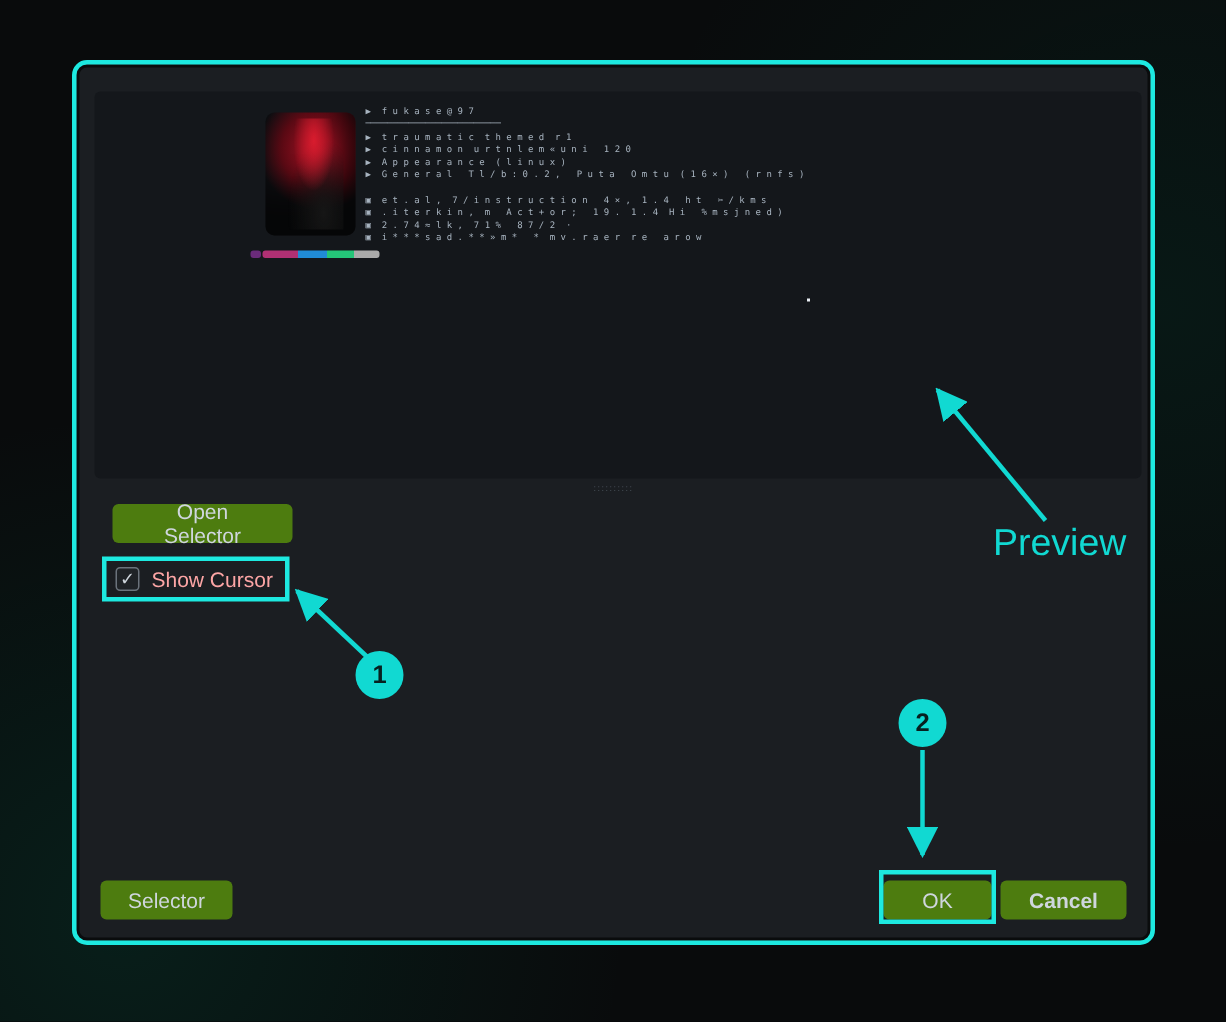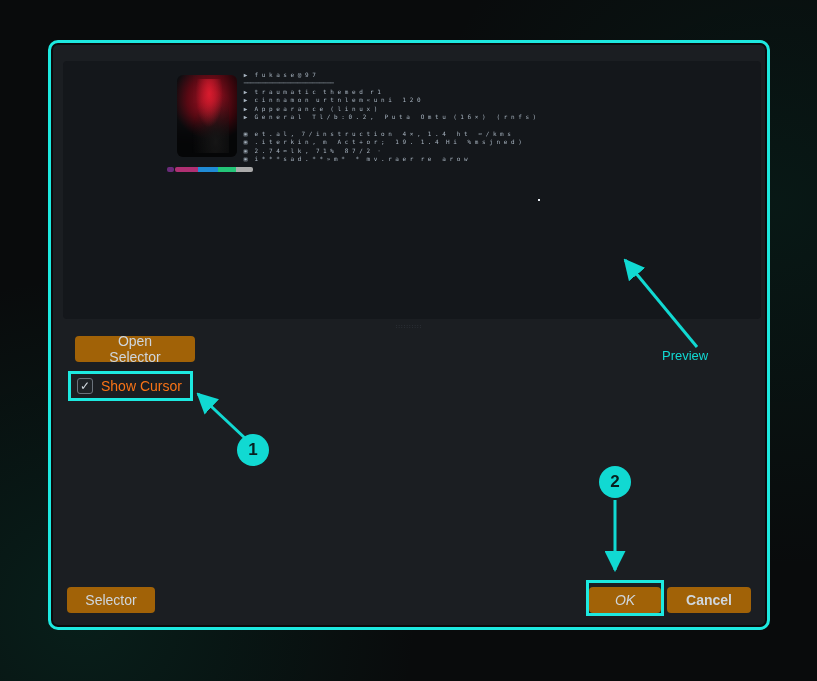--- a/index.html
+++ b/index.html
@@ -107,21 +107,21 @@
     transform: translateX(-50%);
     top: 280px;
     color: #4a525b;
     font-size: 6px;
     letter-spacing: 1px;
   }
   .btn {
     display: inline-flex;
     align-items: center;
     justify-content: center;
-    background: #a16207;
+    background: #4d7c0f;
     color: #cfd6dd;
     border: none;
     border-radius: 4px;
     font-size: 14px;
     height: 26px;
     padding: 0 26px;
     cursor: pointer;
   }
   .btn-open-selector {
     position: absolute;
@@ -147,34 +147,33 @@
     border-radius: 3px;
     display: flex;
     align-items: center;
     justify-content: center;
     font-size: 12px;
     color: #cfd6dd;
     background: #1f2327;
   }
   .check-label {
     font-size: 14px;
-    color: #f97316;
+    color: #fca5a5;
   }
   .btn-defaults {
     position: absolute;
     left: 16px;
     bottom: 14px;
     width: 88px;
   }
   .btn-ok {
     position: absolute;
     right: 106px;
     bottom: 14px;
     width: 72px;
-    font-style: italic;
   }
   .ok-frame {
     position: absolute;
     right: 103px;
     bottom: 11px;
     width: 78px;
     height: 36px;
     border: 3px solid #1de9e0;
     pointer-events: none;
   }
@@ -185,21 +184,21 @@
     width: 84px;
     font-weight: bold;
   }
 
   
   .anno-label-preview {
     position: absolute;
     left: 662px;
     top: 348px;
     color: #11d9d2;
-    font-size: 13px;
+    font-size: 25px;
     font-weight: 500;
   }
   .anno-circle {
     position: absolute;
     width: 32px;
     height: 32px;
     border-radius: 50%;
     background: #11d9d2;
     color: #07201f;
     font-weight: 700;

